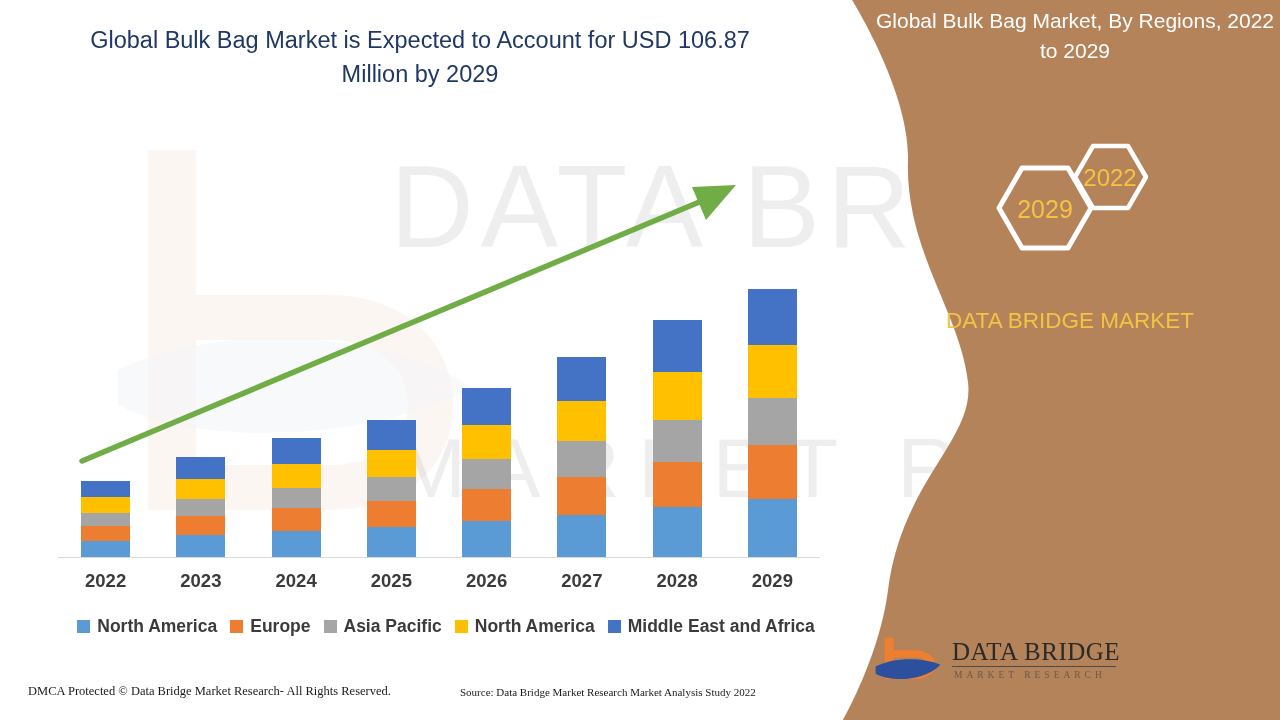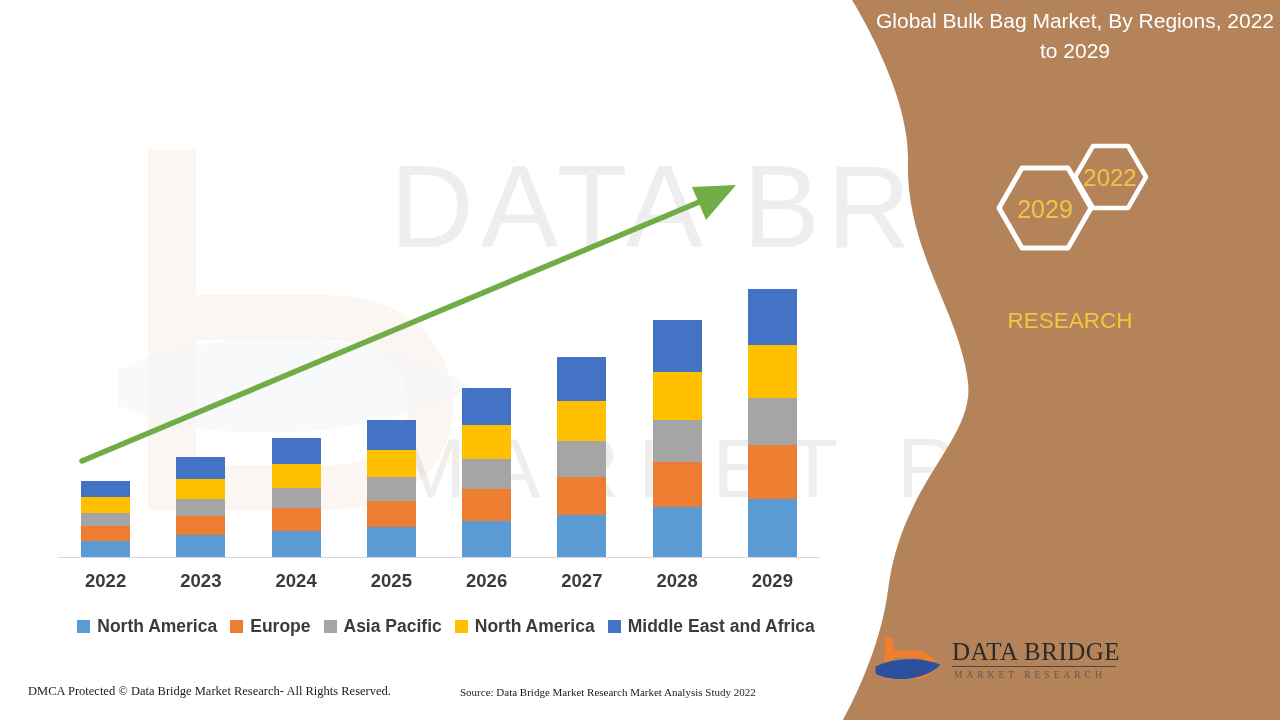--- a/index.html
+++ b/index.html
@@ -115,20 +115,21 @@
     <svg class="wm-b" viewBox="0 0 420 420">
       <path d="M70 30 L70 390 L118 390 L118 30 Z" fill="#d96a33"></path>
       <path d="M118 175 L250 175 C330 175 375 225 375 285 C375 345 330 390 250 390 L118 390 Z
                M118 220 L250 220 C300 220 330 248 330 285 C330 322 300 345 250 345 L118 345 Z" fill="#d96a33" fill-rule="evenodd"></path>
       <path d="M40 250 C130 205 300 205 395 268 C300 318 130 330 40 285 Z" fill="#2a4d8f" opacity=".55"></path>
     </svg>
     <div class="wm-text wm-data">DATA BRIDGE</div>
     <div class="wm-text wm-market">MARKET RESEARCH</div>
   </div>
 
+  <div class="headline">Global Bulk Bag Market is Expected to Account for USD 106.87 Million by 2029</div>
 
   <div class="plot">
     <div class="axis-line"></div>
     <div class="bars" id="bars">
         <div class="bar">
           <div class="seg" style="height: 16px; background: rgb(68, 114, 196);"></div>
           <div class="seg" style="height: 16px; background: rgb(255, 192, 0);"></div>
           <div class="seg" style="height: 13px; background: rgb(165, 165, 165);"></div>
           <div class="seg" style="height: 15px; background: rgb(237, 125, 49);"></div>
           <div class="seg" style="height: 16px; background: rgb(91, 155, 213);"></div>
@@ -238,21 +239,21 @@
     <div class="panel-title">Global Bulk Bag Market, By Regions, 2022 to 2029</div>
 
     <svg class="hexes" viewBox="0 0 230 140">
       <polygon points="123,6 158,6 176,37 158,68 123,68 105,37" fill="none" stroke="#ffffff" stroke-width="4.5" stroke-linejoin="round"></polygon>
       <text x="140" y="46" text-anchor="middle" fill="#f5c342" font-family="Liberation Sans, sans-serif" font-size="24">2022</text>
       <polygon points="52,28 98,28 121,68 98,108 52,108 29,68" fill="none" stroke="#ffffff" stroke-width="5" stroke-linejoin="round"></polygon>
       <text x="75" y="78" text-anchor="middle" fill="#f5c342" font-family="Liberation Sans, sans-serif" font-size="25">2029</text>
     </svg>
 
     <div class="brand">
-      <div>RESEARCH</div>
+      <div>DATA BRIDGE MARKET</div>
     </div>
 
     <div class="logo">
       <svg viewBox="0 0 80 62" width="72" height="56" style="position:absolute;left:0;top:4px">
         <path d="M14 4 L14 50 L24 50 L24 4 Z" fill="#ef7f2e"></path>
         <path d="M24 18 L46 18 C62 18 70 26 70 34 C70 44 60 50 46 50 L24 50 Z
                  M24 26 L46 26 C56 26 62 29 62 34 C62 40 55 42 46 42 L24 42 Z" fill="#ef7f2e" fill-rule="evenodd"></path>
         <path d="M4 36 C22 26 56 25 76 34 C58 52 22 54 4 44 Z" fill="#2c4f9e"></path>
       </svg>
       <div class="logo-word">DATA BRIDGE</div>

